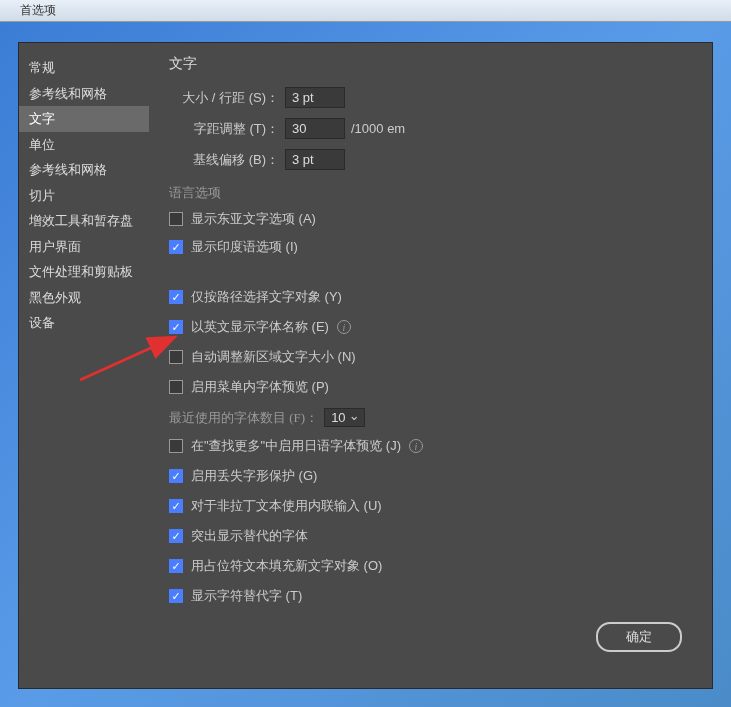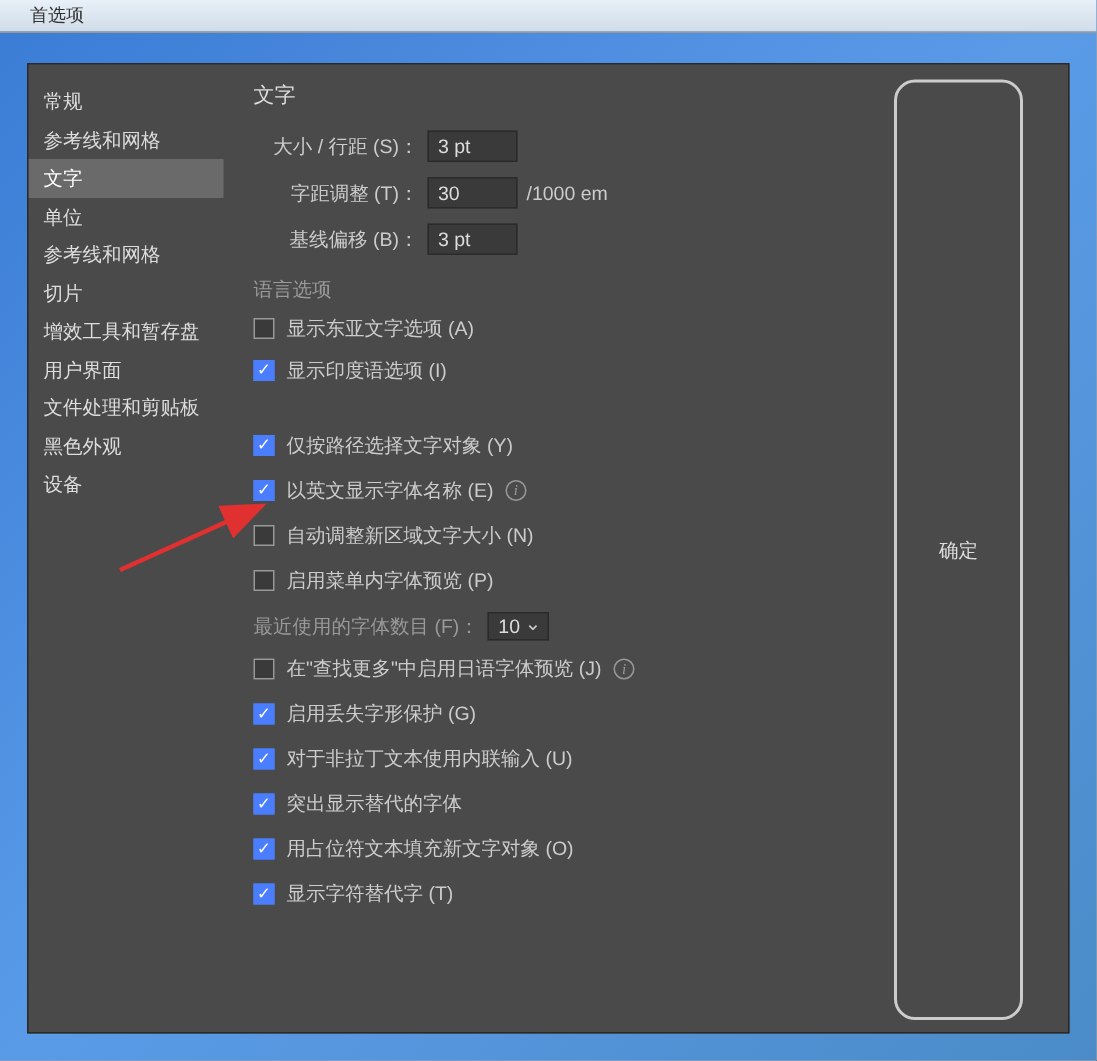--- a/index.html
+++ b/index.html
@@ -22,21 +22,21 @@
     }
     .dialog {
       position: absolute;
       top: 42px;
       left: 18px;
       right: 18px;
       bottom: 18px;
       background: #4a4a4a;
       border: 1px solid #2a2a2a;
       display: flex;
-      flex-direction: row;
+      flex-direction: column;
     }
     .dialog-body {
       flex: 1;
       display: flex;
       overflow: hidden;
     }
     .sidebar {
       width: 130px;
       padding: 12px 0;
       color: #ddd;
@@ -136,20 +136,21 @@
     }
     .select-row {
       display: flex;
       align-items: center;
       margin-bottom: 10px;
       font-size: 13px;
     }
     .select-label {
       color: #999;
       margin-right: 6px;
+      font-family: Liberation Serif, serif;
     }
     .select-field {
       background: #3a3a3a;
       border: 1px solid #2a2a2a;
       color: #ddd;
       padding: 1px 18px 1px 6px;
       font-size: 13px;
       position: relative;
     }
     .select-field::after {
@@ -159,21 +160,21 @@
       top: -1px;
       color: #ccc;
     }
     .options-block {
       margin-top: 32px;
     }
     .options-block .checkbox-row {
       margin-bottom: 12px;
     }
     .button-row {
-      padding: 10px 30px 8px 0;
+      padding: 10px 30px 36px 0;
       display: flex;
       justify-content: flex-end;
     }
     .btn {
       border: 2px solid #ccc;
       background: transparent;
       color: #ddd;
       padding: 4px 28px;
       border-radius: 14px;
       font-size: 13px;

